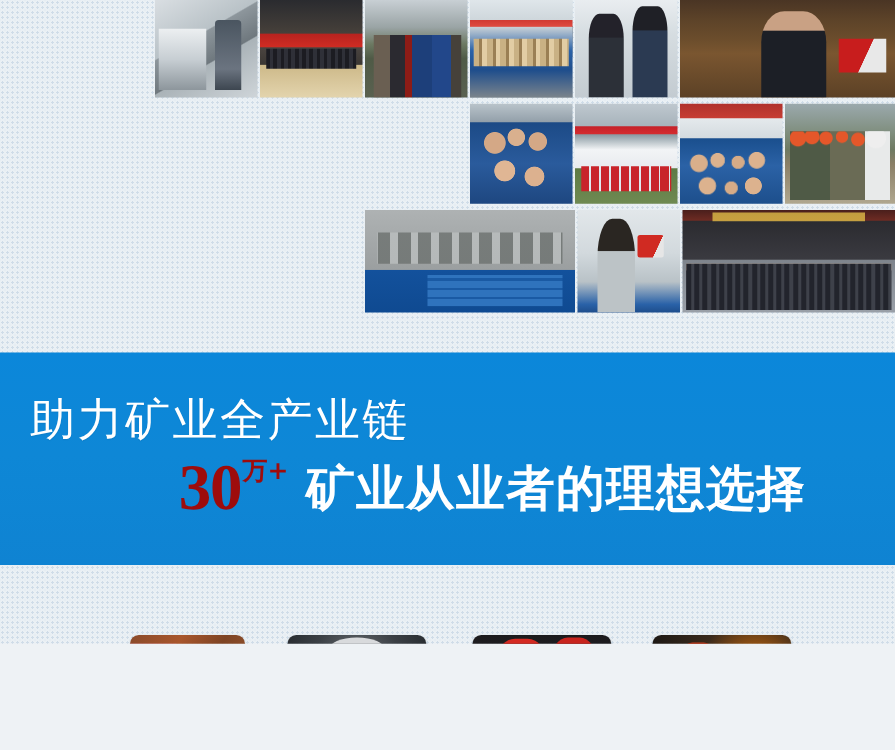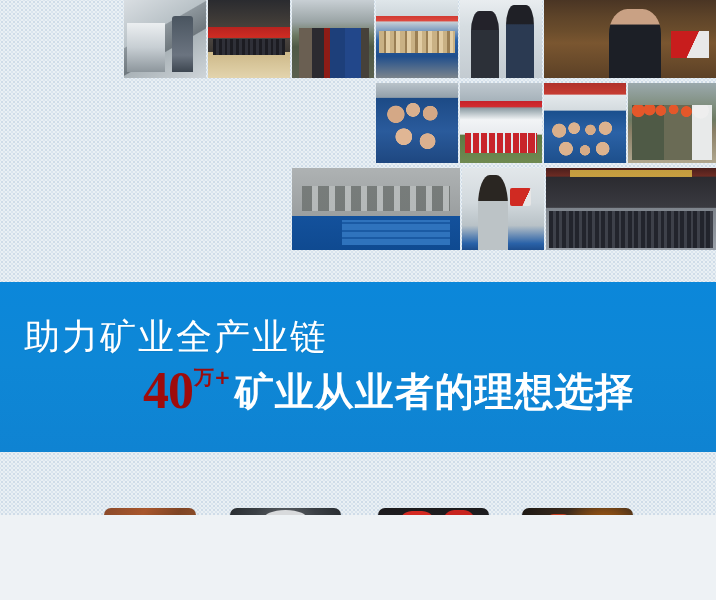--- a/index.html
+++ b/index.html
@@ -102,21 +102,21 @@
     margin-left: 1px;
   }
 
   .banner-tail {
     color: #ffffff;
     font-family: Liberation Mono, monospace;
     font-size: 39px;
     font-weight: 700;
     line-height: 42px;
     letter-spacing: 1px;
-    margin-left: 4px;
+    margin-left: 14px;
     position: relative;
     top: -3px;
   }
 
   
   .thumbs {
     position: absolute;
     left: 0;
     top: 452px;
     width: 716px;
@@ -497,21 +497,21 @@
     <div class="photo art-sign" style="left:292px; top:168px; width:168px; height:82px;"></div>
     <div class="photo art-flagwoman" style="left:462px; top:168px; width:82px; height:82px;"></div>
     <div class="photo art-conference" style="left:546px; top:168px; width:170px; height:82px;"></div>
   </div>
 
   <div class="banner"></div>
 
   <div class="banner-line1">助力矿业全产业链</div>
 
   <div class="banner-line2">
-    <span class="big-number">40</span>
+    <span class="big-number">30</span>
     <span class="sup-unit">万+</span>
     <span class="banner-tail">矿业从业者的理想选择</span>
   </div>
 
   <div class="thumbs">
     <div class="thumb art-geologist" style="left:104px;"></div>
     <div class="thumb wide art-miner" style="left:230px;"></div>
     <div class="thumb wide art-women" style="left:378px;"></div>
     <div class="thumb wide art-foundry" style="left:522px;"></div>
   </div>

